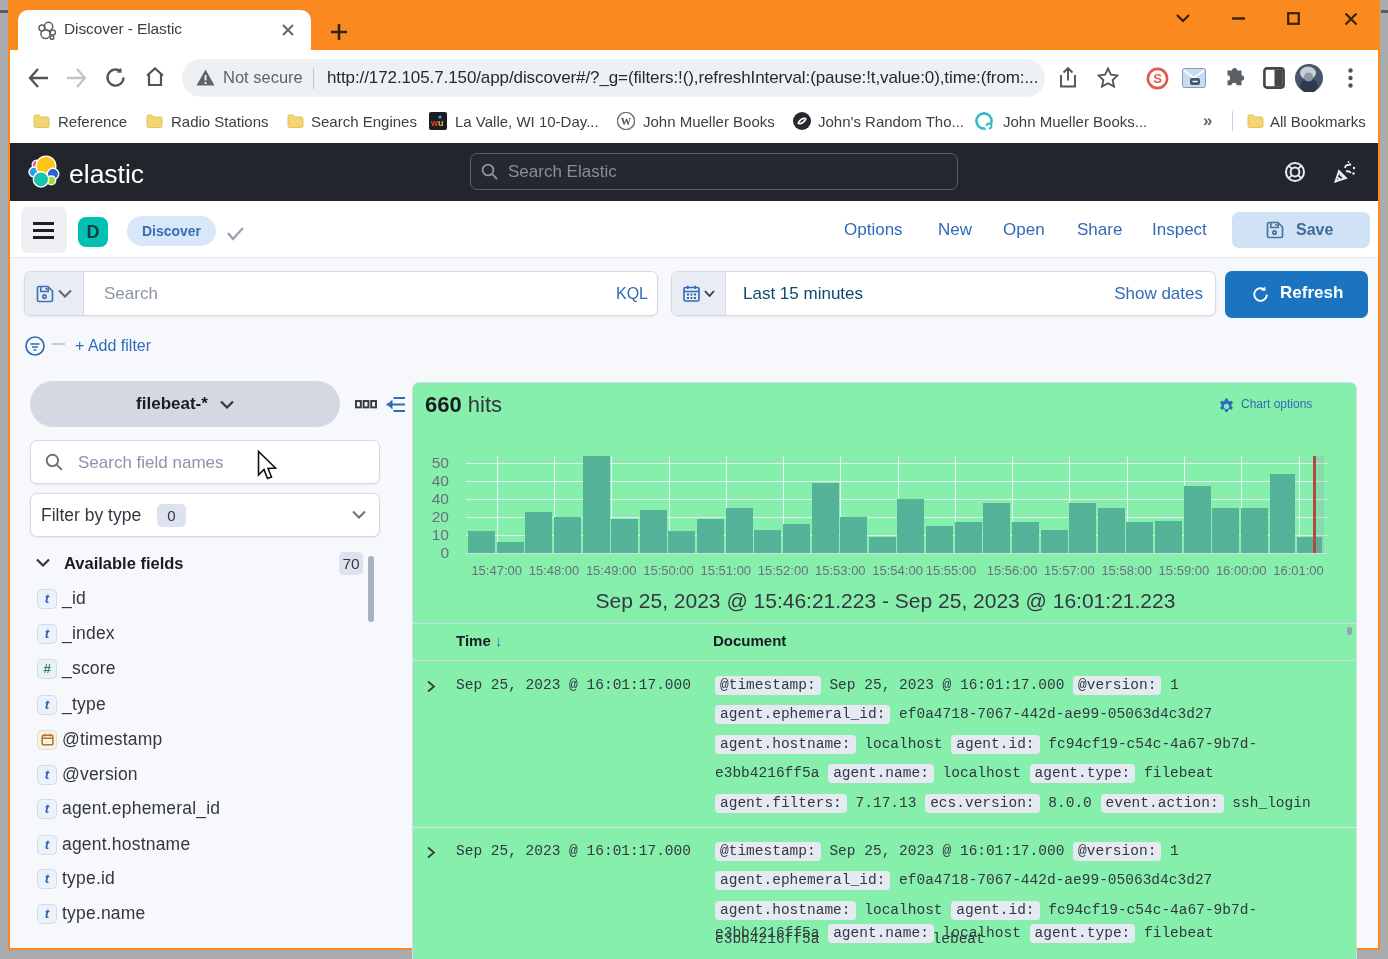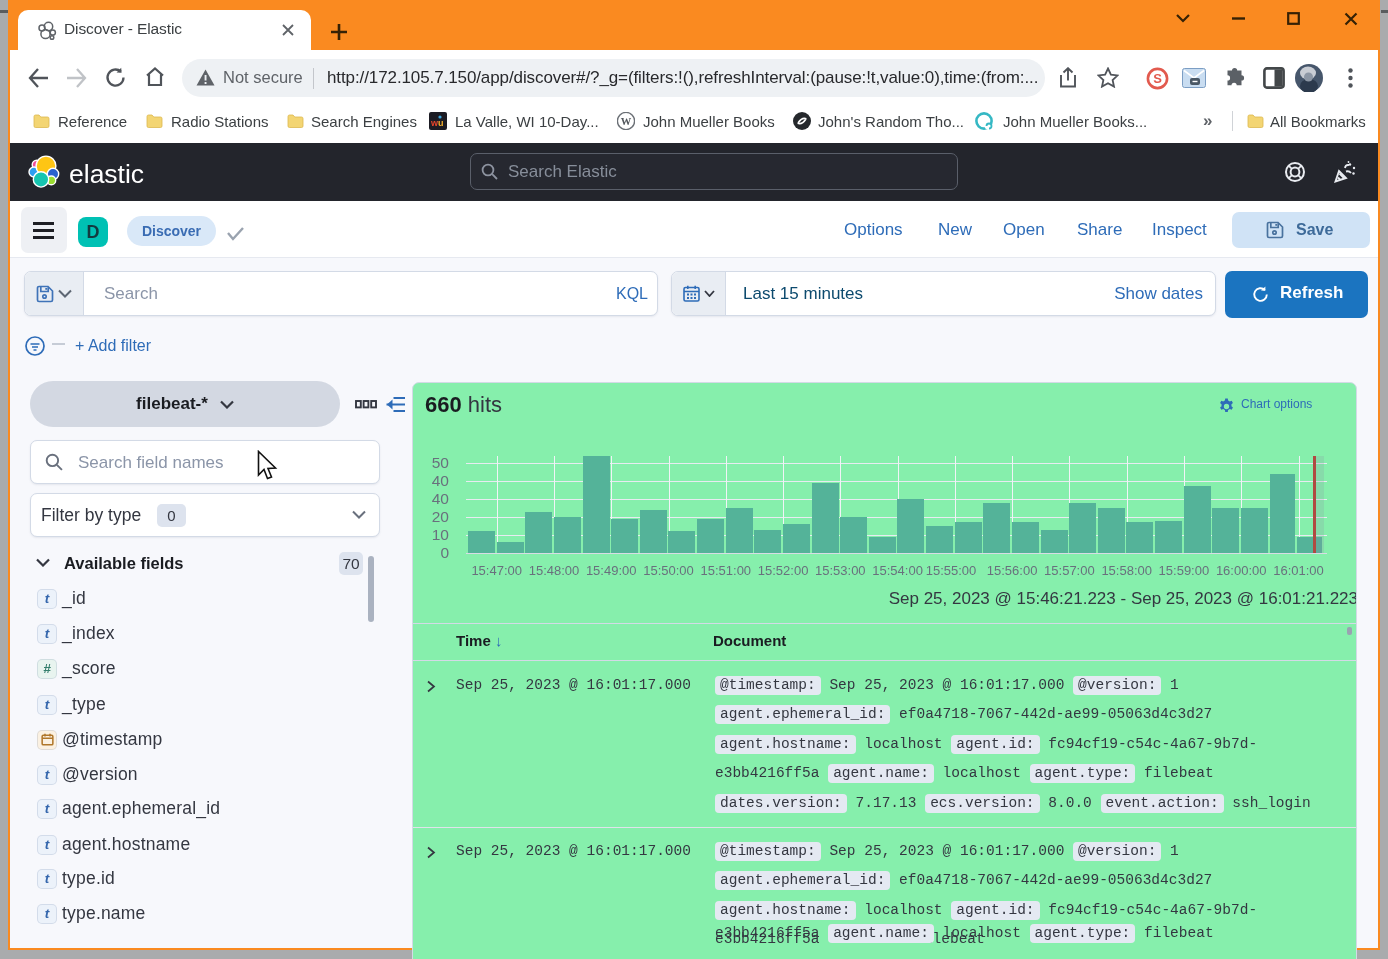--- a/index.html
+++ b/index.html
@@ -466,35 +466,35 @@
 <div class="vgl" style="left:599.1px"></div>
 <div class="vgl" style="left:656.4px"></div>
 <div class="vgl" style="left:713.7px"></div>
 <div class="vgl" style="left:770.9px"></div>
 <div class="vgl" style="left:828.2px"></div>
 <div class="vgl" style="left:885.5px"></div>
 <div class="a" style="left:53px;top:170px;width:861px;height:1px;background:#d8dce4"></div>
 <div class="a" style="left:903px;top:73px;width:8px;height:97px;background:rgba(140,152,164,0.22);z-index:3"></div>
 <div class="a" style="left:900px;top:73px;width:2.5px;height:97px;background:#b04a42;z-index:4"></div>
 <div class="a" style="left:270px;top:206px;width:405px;height:19px"></div>
-<div class="a nw" style="left:0;top:206px;width:945px;text-align:right;font-size:17px;color:#343741">Sep 25, 2023 @ 15:46:21.223 - Sep 25, 2023 @ 16:01:21.223</div>
+<div class="a nw" style="left:0;top:206px;width:945px;text-align:center;font-size:21px;color:#343741">Sep 25, 2023 @ 15:46:21.223 - Sep 25, 2023 @ 16:01:21.223</div>
 <div class="a" style="left:0;top:240px;width:945px;height:1px;background:#d3dae6"></div>
 <div class="a nw" style="left:43px;top:249px;font-weight:bold;font-size:15px;color:#1a1c21">Time <span style="color:#2e6cb8;font-weight:normal">↓</span></div>
 <div class="a nw" style="left:300px;top:249px;font-weight:bold;font-size:15px;color:#1a1c21">Document</div>
 <div class="a" style="left:0;top:277px;width:945px;height:1px;background:#d3dae6"></div>
 <svg class="a" style="left:13px;top:297px" width="10" height="13" viewBox="0 0 10 13">
       <path d="M2 1.5 L8 6.5 L2 11.5" fill="none" stroke="#343741" stroke-width="1.7"></path>
     </svg>
 <div class="a nw mono" style="left:43px;top:288px;line-height:29.4px">Sep 25, 2023 @ 16:01:17.000</div>
 <div class="a mono" style="left:302px;top:288px">
 <div class="docline"><span class="k">@timestamp:</span> Sep 25, 2023 @ 16:01:17.000 <span class="k">@version:</span> 1</div>
 <div class="docline"><span class="k">agent.ephemeral_id:</span> ef0a4718-7067-442d-ae99-05063d4c3d27</div>
 <div class="docline"><span class="k">agent.hostname:</span> localhost <span class="k">agent.id:</span> fc94cf19-c54c-4a67-9b7d-</div>
 <div class="docline">e3bb4216ff5a <span class="k">agent.name:</span> localhost <span class="k">agent.type:</span> filebeat</div>
-<div class="docline"><span class="k">dates.version:</span> 7.17.13 <span class="k">ecs.version:</span> 8.0.0 <span class="k">event.action:</span> ssh_login</div>
+<div class="docline"><span class="k">agent.filters:</span> 7.17.13 <span class="k">ecs.version:</span> 8.0.0 <span class="k">event.action:</span> ssh_login</div>
 </div>
 <div class="a" style="left:0;top:444px;width:945px;height:1px;background:#dfe3ea"></div>
 <svg class="a" style="left:13px;top:463px" width="10" height="13" viewBox="0 0 10 13">
       <path d="M2 1.5 L8 6.5 L2 11.5" fill="none" stroke="#343741" stroke-width="1.7"></path>
     </svg>
 <div class="a nw mono" style="left:43px;top:454px;line-height:29.4px">Sep 25, 2023 @ 16:01:17.000</div>
 <div class="a mono" style="left:302px;top:454px">
 <div class="docline"><span class="k">@timestamp:</span> Sep 25, 2023 @ 16:01:17.000 <span class="k">@version:</span> 1</div>
 <div class="docline"><span class="k">agent.ephemeral_id:</span> ef0a4718-7067-442d-ae99-05063d4c3d27</div>
 <div class="docline"><span class="k">agent.hostname:</span> localhost <span class="k">agent.id:</span> fc94cf19-c54c-4a67-9b7d-</div>

